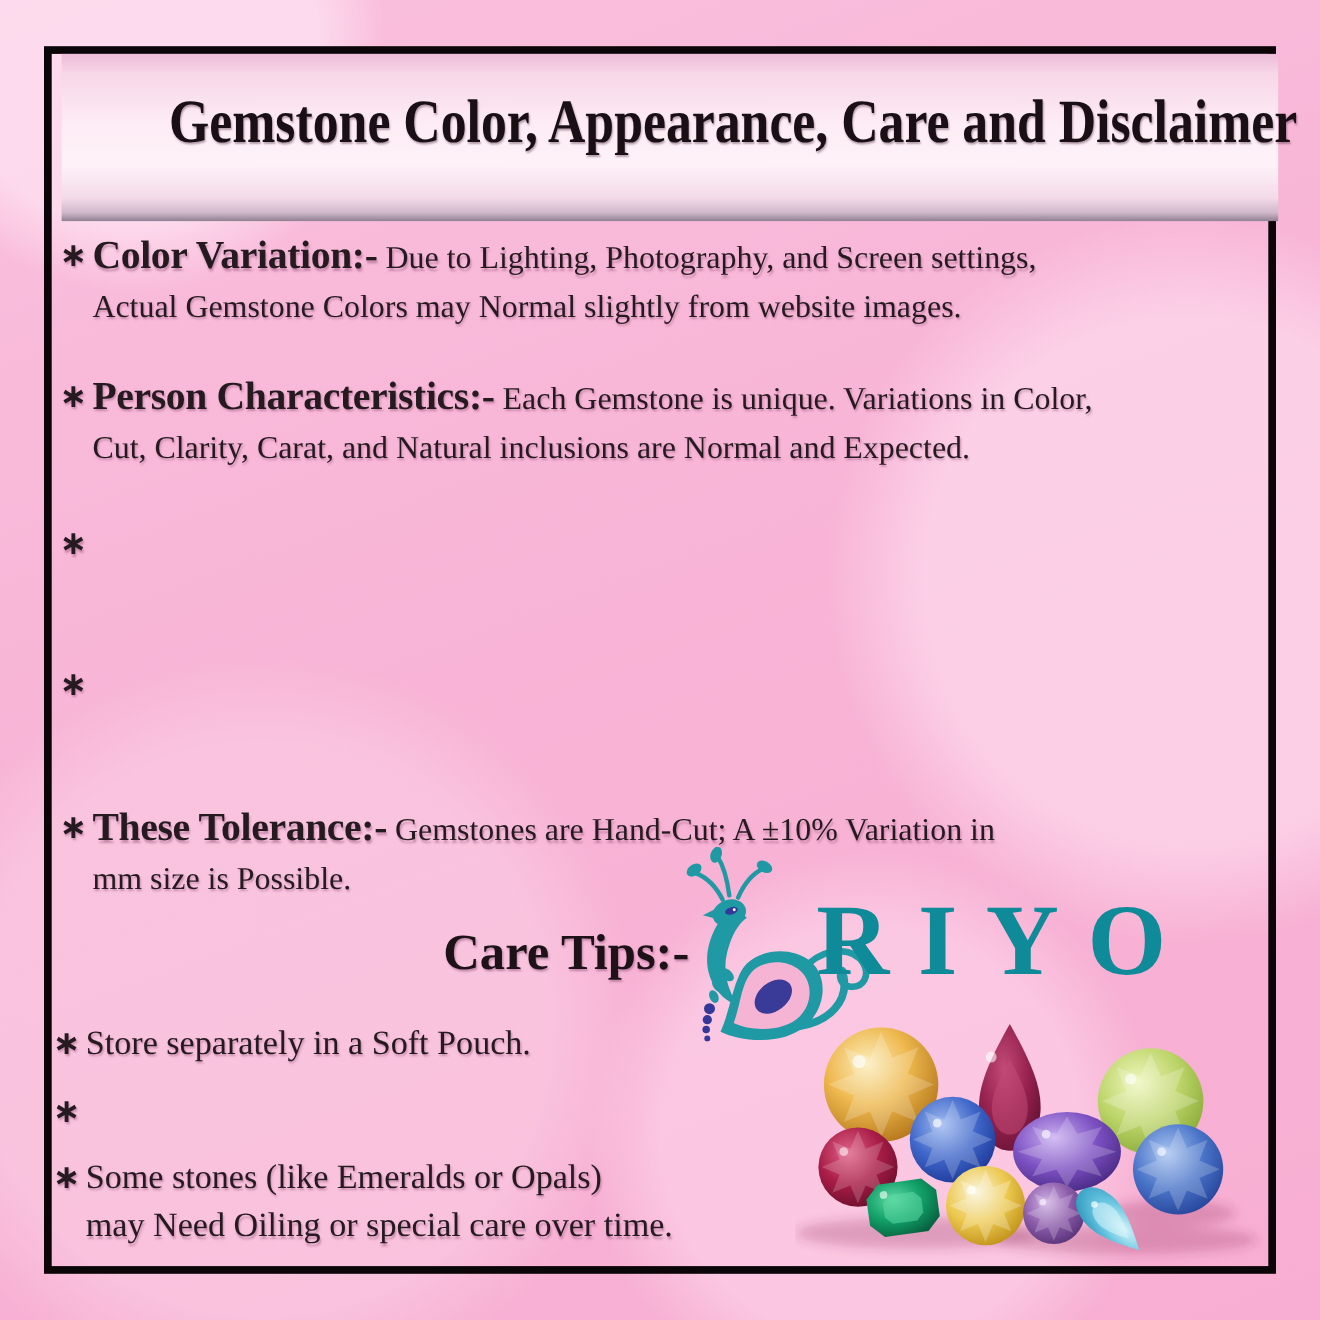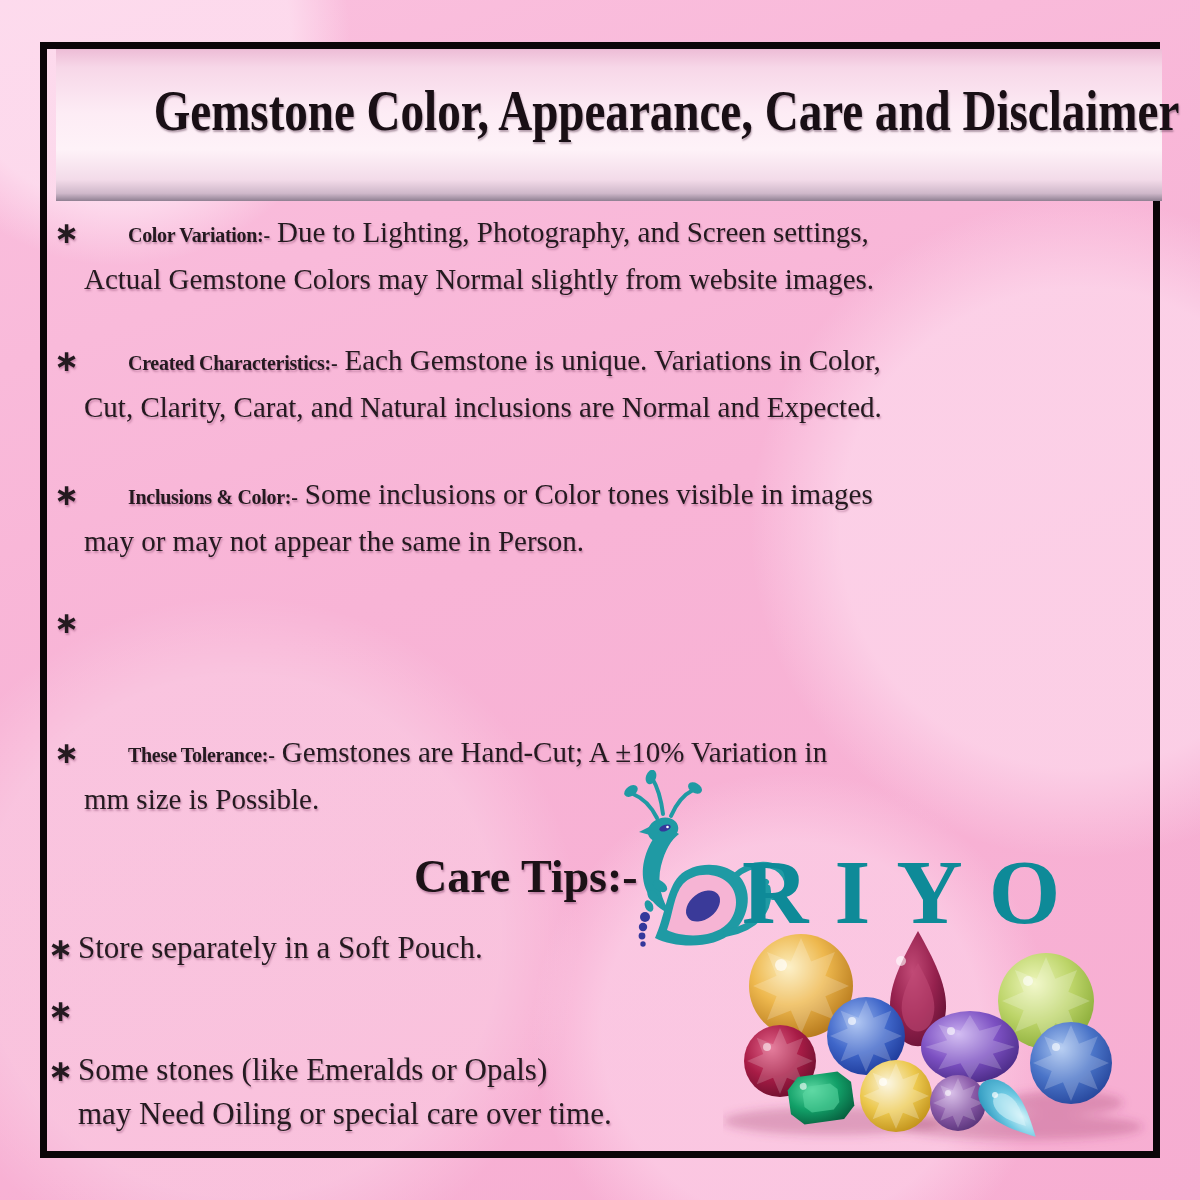--- a/index.html
+++ b/index.html
@@ -31,29 +31,29 @@
   .bullet,.tip{
     position:absolute;color:#241a20;font-size:29px;line-height:44px;
     text-shadow:1px 2px 2px rgba(140,70,110,0.45);
   }
   .bullet{left:52px;width:1090px;padding-left:32px;box-sizing:border-box;}
   .tip{left:46px;width:720px;padding-left:32px;box-sizing:border-box;font-size:31px;}
   .bullet .star,.tip .star{
     position:absolute;left:2px;top:1px;font-family:"DejaVu Sans",sans-serif;
     font-weight:bold;font-size:30px;
   }
-  .bullet b{font-size:20px;letter-spacing:-0.3px;margin-left:44px;}
+  .bullet b{font-size:36px;letter-spacing:-0.3px;}
   .wrap-text{white-space:pre-line;}
   .care-heading{
-    position:absolute;left:398px;top:834px;margin:16px;
+    position:absolute;left:398px;top:834px;margin:5px;
     font-size:46px;font-weight:bold;color:#1c1217;
     text-shadow:1px 2px 2px rgba(120,60,100,0.45);
   }
   .brand-word{
-    position:absolute;left:742px;top:844px;margin:0;
+    position:absolute;left:742px;top:806px;margin:0;
     font-size:92px;font-weight:bold;color:#0e8a98;
     letter-spacing:26px;line-height:1.05;white-space:nowrap;
   }
   .peacock{position:absolute;left:615px;top:770px;}
   .gem-cluster{position:absolute;left:723px;top:913px;}
 </style>
 </head>
 <body>
 
 <div class="frame"></div>
@@ -62,27 +62,25 @@
   <h1 class="page-title"><span class="squeeze">Gemstone Color, Appearance, Care and Disclaimer</span></h1>
 </div>
 
 <div class="bullet" style="top:210px">
   <span class="star">∗</span>
   <span class="wrap-text"><b>Color Variation:-</b> <span>Due to Lighting, Photography, and Screen settings,
 Actual Gemstone Colors may Normal slightly from website images.</span></span>
 </div>
 <div class="bullet" style="top:338px">
   <span class="star">∗</span>
-  <span class="wrap-text"><b>Created Characteristics:-</b> <span>Each Gemstone is unique. Variations in Color,
+  <span class="wrap-text"><b>Person Characteristics:-</b> <span>Each Gemstone is unique. Variations in Color,
 Cut, Clarity, Carat, and Natural inclusions are Normal and Expected.</span></span>
 </div>
 <div class="bullet" style="top:472px">
   <span class="star">∗</span>
-  <span class="wrap-text"><b>Inclusions &amp; Color:-</b> <span>Some inclusions or Color tones visible in images
-may or may not appear the same in Person.</span></span>
 </div>
 <div class="bullet" style="top:600px">
   <span class="star">∗</span>
 </div>
 <div class="bullet" style="top:730px">
   <span class="star">∗</span>
   <span class="wrap-text"><b>These Tolerance:-</b> <span>Gemstones are Hand-Cut; A ±10% Variation in
 mm size is Possible.</span></span>
 </div>
 

